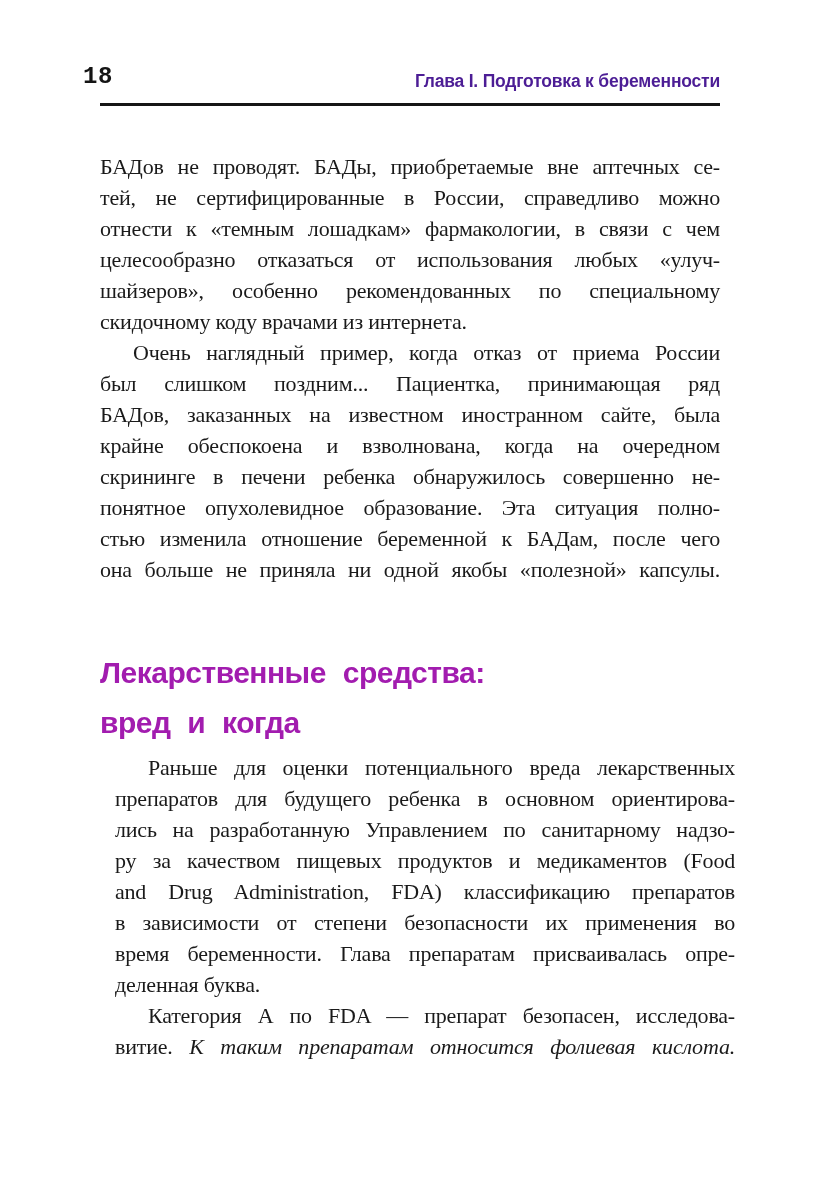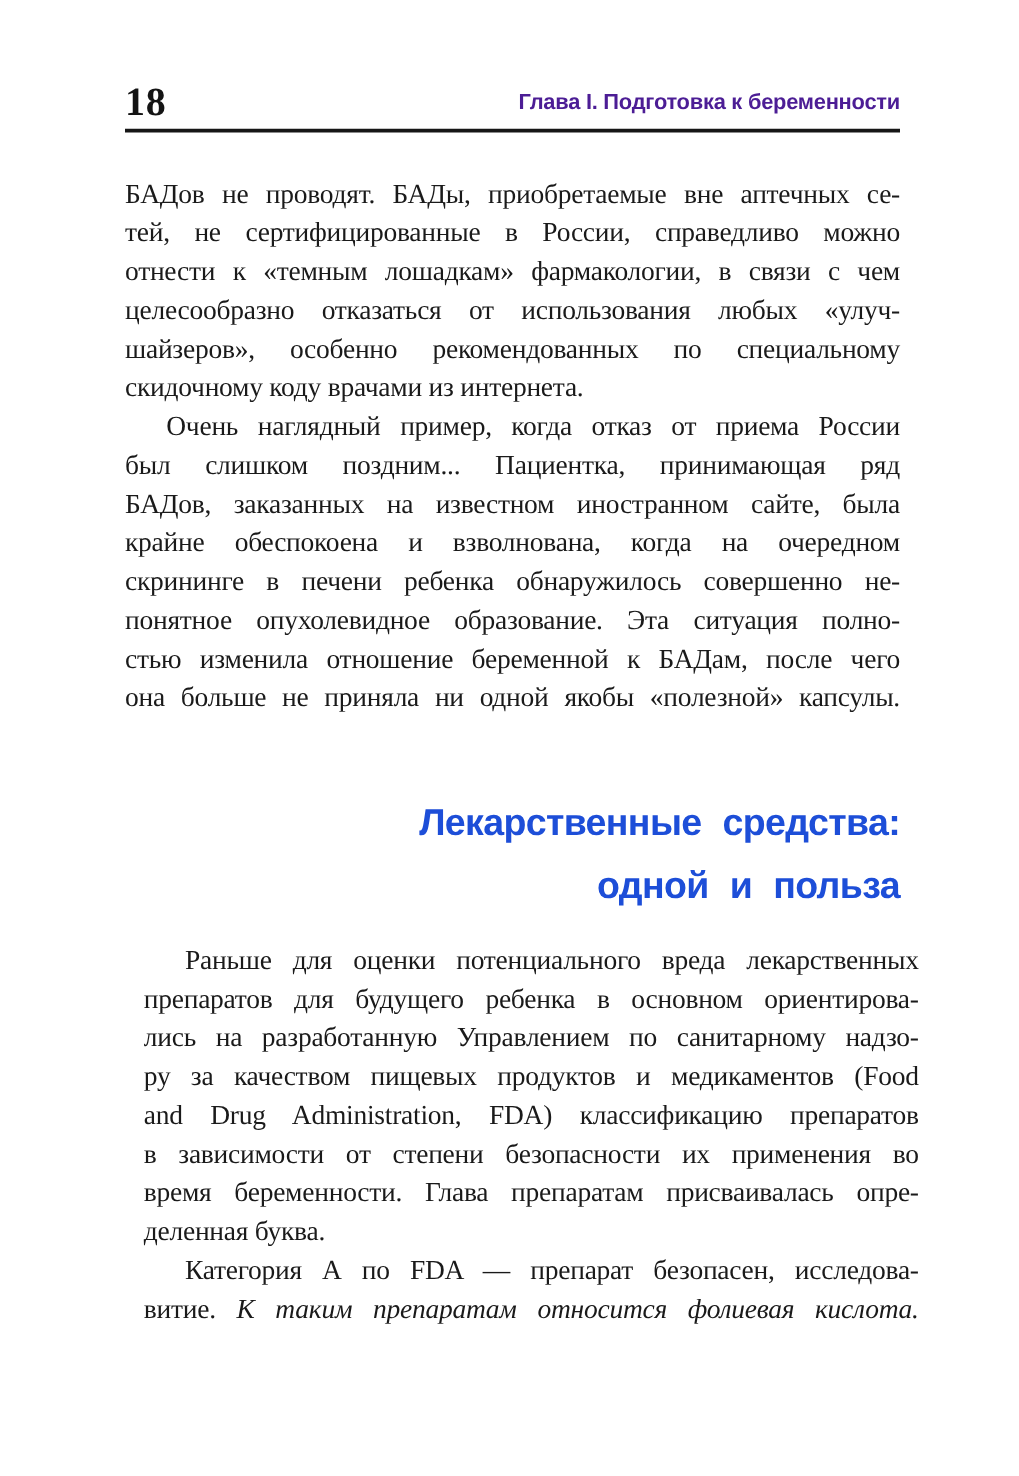--- a/index.html
+++ b/index.html
@@ -5,51 +5,51 @@
   html,body { margin:0; padding:0; background:#ffffff; }
   .page {
     position:relative;
     width:815px; height:1181px;
     background:#ffffff;
     font-family:"Liberation Serif", serif;
     color:#1a1a1a;
     overflow:hidden;
   }
   .pagenum {
-    position:absolute; left:100px; top:63px;
-    font-family:Liberation Serif, serif;
-    font-weight:700; font-size:32px; letter-spacing:0.5px;
+    position:absolute; left:83px; top:63px;
+    font-family:Liberation Mono, monospace;
+    font-weight:700; font-size:24px; letter-spacing:0.5px;
     color:#141414;
   }
   .runhead {
     position:absolute; right:95px; top:71px;
     font-family:"Liberation Sans", sans-serif;
     font-weight:700; font-size:17.5px; letter-spacing:-0.2px;
     color:#4c1d95;
   }
   .rule {
     position:absolute; left:100px; top:103px;
     width:620px; height:3px; background:#161616;
   }
   .body-block {
     position:absolute; left:100px; width:620px;
     font-size:22px; line-height:31px; letter-spacing:-0.2px;
   }
-  #block1 { top:139px; }
+  #block1 { top:151px; }
   #block2 { top:752px;margin-left:15px; }
   .jl { text-align:justify; text-align-last:justify; }
   .ll { text-align:left; text-align-last:left; }
   .indent { text-indent:33px; }
   .heading {
-    position:absolute; left:100px; top:634px; width:620px;
-    text-align:right;
+    position:absolute; left:100px; top:648px; width:620px;
+    text-align:left;
     font-family:"Liberation Sans", sans-serif;
     font-weight:700; font-size:30px; line-height:50px;
     word-spacing:9px; letter-spacing:-0.5px;
-    color:#1d4ed8;
+    color:#a21caf;
   }
   .it { font-style:italic; }
 </style>
 </head>
 <body>
 
 <div class="page">
 
   <div class="pagenum">18</div>
   <div class="runhead">Глава I. Подготовка к беременности</div>
@@ -68,21 +68,21 @@
     <div class="jl">БАДов, заказанных на известном иностранном сайте, была</div>
     <div class="jl">крайне обеспокоена и взволнована, когда на очередном</div>
     <div class="jl">скрининге в печени ребенка обнаружилось совершенно не-</div>
     <div class="jl">понятное опухолевидное образование. Эта ситуация полно-</div>
     <div class="jl">стью изменила отношение беременной к БАДам, после чего</div>
     <div class="jl">она больше не приняла ни одной якобы «полезной» капсулы.</div>
   </div>
 
   <div class="heading">
     <div>Лекарственные средства:</div>
-    <div>одной и польза</div>
+    <div>вред и когда</div>
   </div>
 
   <div class="body-block" id="block2">
     <div class="jl indent">Раньше для оценки потенциального вреда лекарственных</div>
     <div class="jl">препаратов для будущего ребенка в основном ориентирова-</div>
     <div class="jl">лись на разработанную Управлением по санитарному надзо-</div>
     <div class="jl">ру за качеством пищевых продуктов и медикаментов (Food</div>
     <div class="jl">and Drug Administration, FDA) классификацию препаратов</div>
     <div class="jl">в зависимости от степени безопасности их применения во</div>
     <div class="jl">время беременности. Глава препаратам присваивалась опре-</div>

